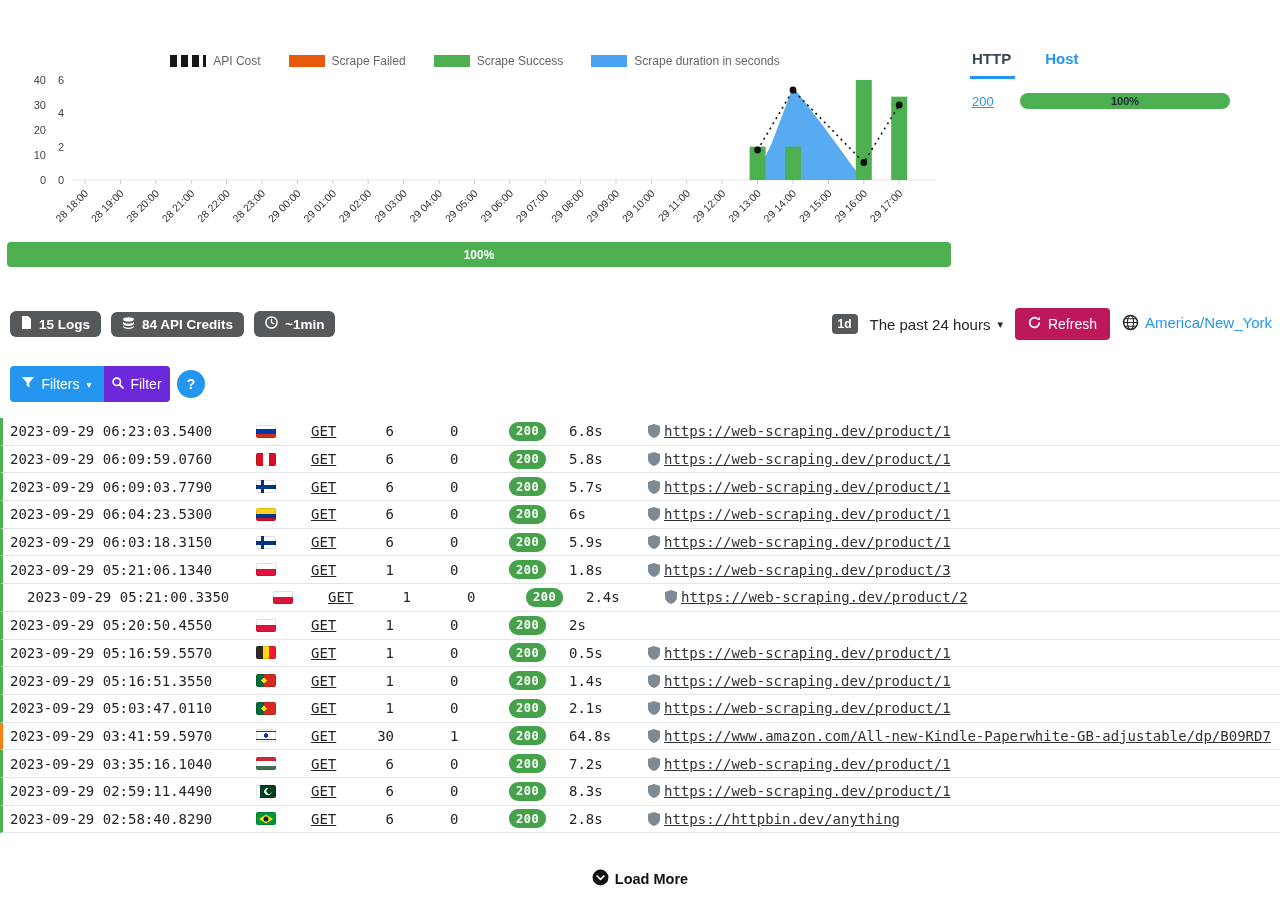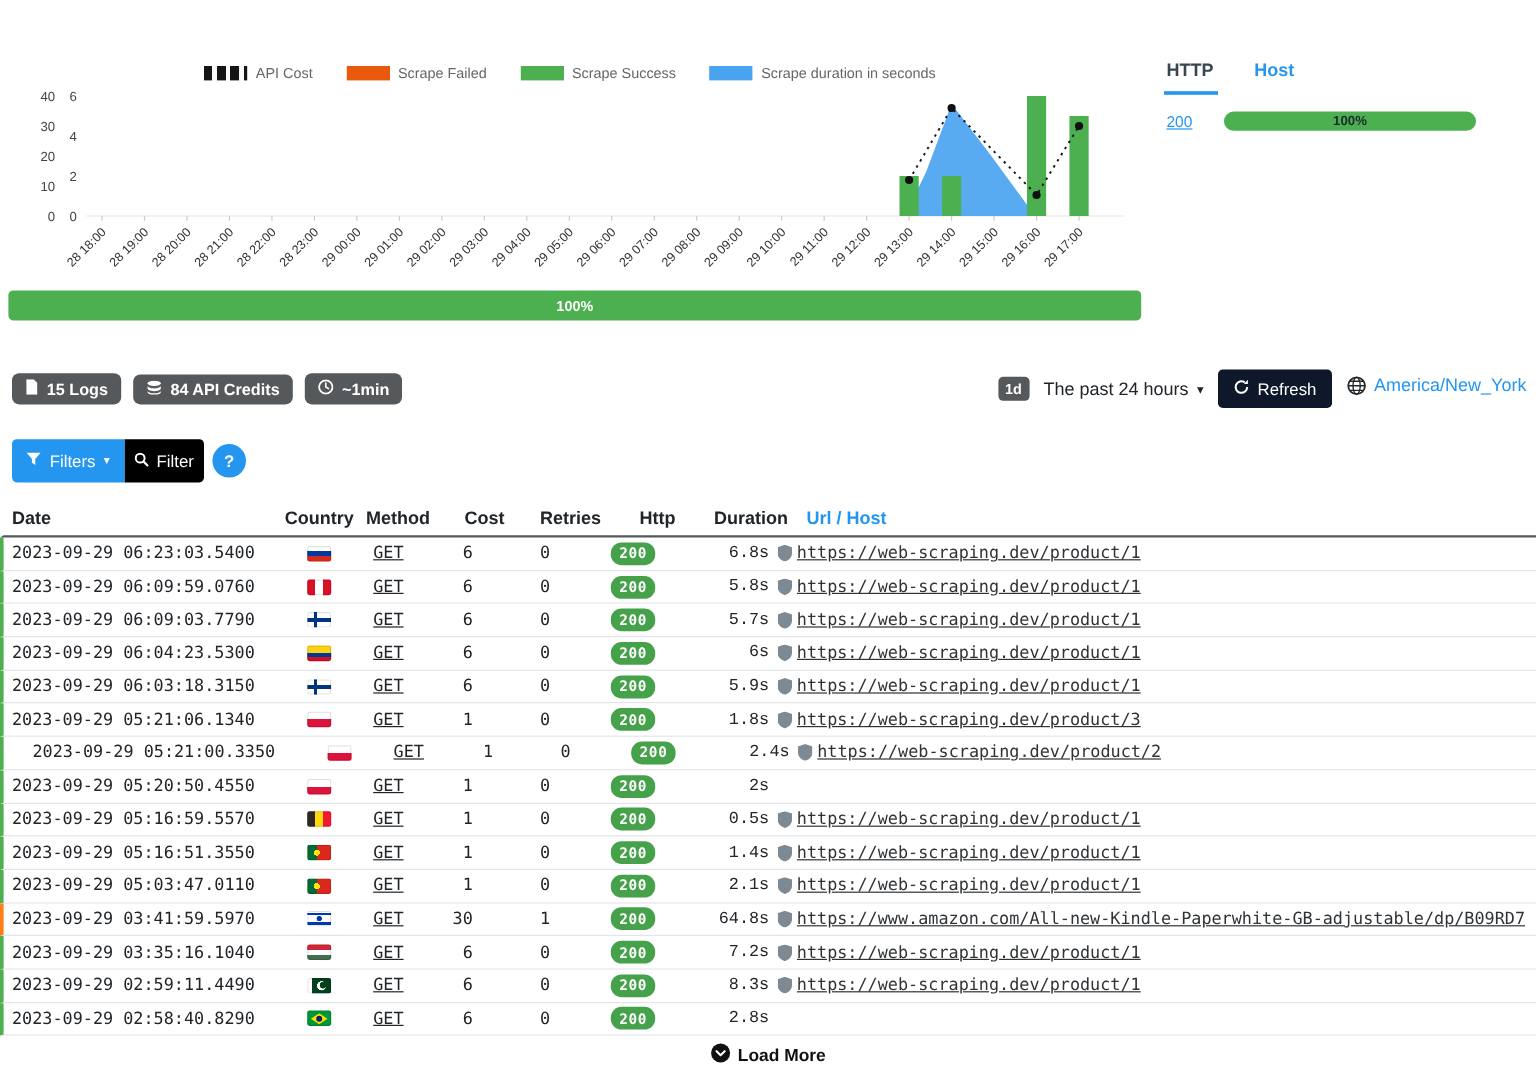--- a/index.html
+++ b/index.html
@@ -25,31 +25,31 @@
   .code-link { width:48px; color:#2596f0; font-size:13px; text-decoration:underline; }
   .mini-bar { width:210px; height:16px; background:#4caf50; border-radius:8px; display:flex; align-items:center; justify-content:center; font-size:11px; font-weight:700; color:#1c2b2e; }
 
   
   .stats-row { position:absolute; top:307px; left:10px; width:1262px; height:34px; display:flex; align-items:center; gap:10px; }
   .badge { display:inline-flex; align-items:center; gap:7px; background:#55595c; color:#fff; font-size:13.5px; font-weight:600; padding:5px 11px; border-radius:6px; }
   .right-controls { margin-left:auto; display:flex; align-items:center; gap:12px; }
   .mini-badge { background:#55595c; color:#fff; font-size:12px; font-weight:700; padding:3px 6px; border-radius:4px; }
   .range-label { font-size:15px; color:#212529; cursor:pointer; display:flex; align-items:center; gap:7px; }
   .caret-dark { font-size:11px; color:#212529; }
-  .refresh-btn { display:inline-flex; align-items:center; gap:7px; background:#0f172a; color:#fff; border:none; font-size:14px; padding:8px 13px; border-radius:4px; cursor:pointer; font-family:inherit; }
+  .refresh-btn { display:inline-flex; align-items:center; gap:7px; background:#be185d; color:#fff; border:none; font-size:14px; padding:8px 13px; border-radius:4px; cursor:pointer; font-family:inherit; }
   .tz-wrap { display:flex; align-items:flex-start; gap:6px; }
   .tz-link { color:#2596f0; font-size:15px; text-decoration:none; }
 
   
   .filter-row { position:absolute; top:366px; left:10px; width:1264px; height:36px; display:flex; align-items:stretch; }
   .filters-btn { display:inline-flex; align-items:center; justify-content:center; gap:7px; width:94px; background:#2596f0; color:#fff; border:none; font-size:14px; border-radius:4px 0 0 4px; cursor:pointer; font-family:inherit; }
   .caret-light { font-size:10px; color:#fff; }
   .filter-input { flex:1; border:1px solid #ced4da; border-left:none; border-right:none; padding:0 13px; font-size:14.5px; color:#495057; font-family:inherit; outline:none; }
   .filter-input::placeholder { color:#8d949b; }
-  .filter-btn { display:inline-flex; align-items:center; justify-content:center; gap:6px; width:66px; background:#000000; color:#fff; border:none; font-size:14px; border-radius:0 4px 4px 0; cursor:pointer; font-family:inherit; }
+  .filter-btn { display:inline-flex; align-items:center; justify-content:center; gap:6px; width:66px; background:#6d28d9; color:#fff; border:none; font-size:14px; border-radius:0 4px 4px 0; cursor:pointer; font-family:inherit; }
   .help-btn { margin-left:7px; width:28px; height:28px; align-self:center; border-radius:50%; background:#2596f0; color:#fff; border:none; font-size:14px; font-weight:700; cursor:pointer; font-family:inherit; }
 
   
   .table-wrap { position:absolute; top:418px; left:0; width:1280px; }
   .thead { display:grid; grid-template-columns:232px 62px 64px 56px 92px 60px 79px 1fr; height:30px; align-items:center; font-weight:700; font-size:15px; border-bottom:2px solid #54585c; border-left:3px solid transparent; }
   .h-date { padding-left:7px; }
   .h-country { text-align:center; }
   .h-method { padding-left:8px; }
   .h-cost { padding-left:26px; }
   .h-retries { padding-left:33px; }
@@ -59,21 +59,21 @@
 
   .log-row { display:grid; grid-template-columns:232px 62px 64px 56px 92px 60px 79px 1fr; height:27.7px; align-items:center; border-bottom:1px solid #e3e6e8; border-left:3px solid #4caf50; font-family:"DejaVu Sans Mono", monospace; font-size:14px; color:#212529; }
   .c-date { padding-left:7px; white-space:nowrap; }
   .c-country { display:flex; justify-content:center; }
   .c-method { padding-left:14px; }
   .method-link { color:#212529; text-decoration:underline; }
   .c-cost { text-align:right; padding-right:23px; }
   .c-retries { padding-left:33px; }
   .c-http { padding-left:0; }
   .http-badge { display:inline-block; background:#46a24a; color:#fff; font-size:12px; font-weight:700; padding:2.5px 7px; border-radius:9px; letter-spacing:.5px; }
-  .c-duration { text-align:right; padding-right:7px; white-space:nowrap;font-family:Liberation Mono, monospace; }
+  .c-duration { padding-right:7px; white-space:nowrap; }
   .c-url { display:flex; align-items:center; gap:4px; overflow:hidden; white-space:nowrap; }
   .shield { display:inline-flex; flex:0 0 auto; }
   .url-link { color:#303336; text-decoration:underline; overflow:hidden; }
 
   
   .flag { width:20px; height:13px; display:inline-block; border-radius:2px; box-shadow:inset 0 0 0 1px rgba(0,0,0,.12); position:relative; overflow:hidden; }
   .flag-ru { background:linear-gradient(180deg,#fff 0 33%,#0039a6 33% 66%,#d52b1e 66%); }
   .flag-pe { background:linear-gradient(90deg,#d91023 0 33%,#fff 33% 66%,#d91023 66%); }
   .flag-fi { background-color:#fff; background-image:linear-gradient(90deg,transparent 0 27%,#003580 27% 42%,transparent 42%),linear-gradient(180deg,transparent 0 38%,#003580 38% 66%,transparent 66%); }
   .flag-co { background:linear-gradient(180deg,#fcd116 0 50%,#003893 50% 75%,#ce1126 75%); }
@@ -257,30 +257,20 @@
     <span class="icon"><svg width="12" height="12" viewBox="0 0 13 13">
           <circle cx="5.2" cy="5.2" r="4" fill="none" stroke="#fff" stroke-width="1.8"></circle>
           <path d="M8.2 8.2l3.6 3.6" stroke="#fff" stroke-width="2" stroke-linecap="round"></path>
         </svg></span>
     <span>Filter</span>
   </button>
   <button class="help-btn">?</button>
 </div>
 
 <div class="table-wrap">
-  <div class="thead">
-    <div class="h-date">Date</div>
-    <div class="h-country">Country</div>
-    <div class="h-method">Method</div>
-    <div class="h-cost">Cost</div>
-    <div class="h-retries">Retries</div>
-    <div class="h-http">Http</div>
-    <div class="h-duration">Duration</div>
-    <div class="h-url">Url / Host</div>
-  </div>
   <div id="tbody">
       <div class="log-row" style="border-left-color: rgb(76, 175, 80);">
     <div class="c-date">2023-09-29 06:23:03.5400</div>
     <div class="c-country">
           <span class="flag flag-ru"></span>
         </div>
     <div class="c-method"><a class="method-link">GET</a></div>
     <div class="c-cost">6</div>
     <div class="c-retries">0</div>
     <div class="c-http"><span class="http-badge">200</span></div>
@@ -536,20 +526,28 @@
       <div class="log-row" style="border-left-color: rgb(76, 175, 80);">
     <div class="c-date">2023-09-29 02:58:40.8290</div>
     <div class="c-country">
           <span class="flag flag-br"></span>
         </div>
     <div class="c-method"><a class="method-link">GET</a></div>
     <div class="c-cost">6</div>
     <div class="c-retries">0</div>
     <div class="c-http"><span class="http-badge">200</span></div>
     <div class="c-duration">2.8s</div>
+    <div class="c-url">
+      <span class="shield">
+            <svg width="12" height="14" viewBox="0 0 12 14">
+              <path d="M6 0l6 2v5c0 3.5-2.6 5.8-6 7-3.4-1.2-6-3.5-6-7V2z" fill="#7e8a93"></path>
+            </svg>
+          </span>
+      <a class="url-link">https://httpbin.dev/anything</a>
+    </div>
   </div>
     </div>
 </div>
 
 <button class="load-more">
   <span class="icon"><svg width="17" height="17" viewBox="0 0 18 18">
         <circle cx="9" cy="9" r="8.4" fill="#111"></circle>
         <path d="M5.4 7.4L9 11l3.6-3.6" stroke="#fff" stroke-width="1.8" fill="none" stroke-linecap="round" stroke-linejoin="round"></path>
       </svg></span>
   <span>Load More</span>

